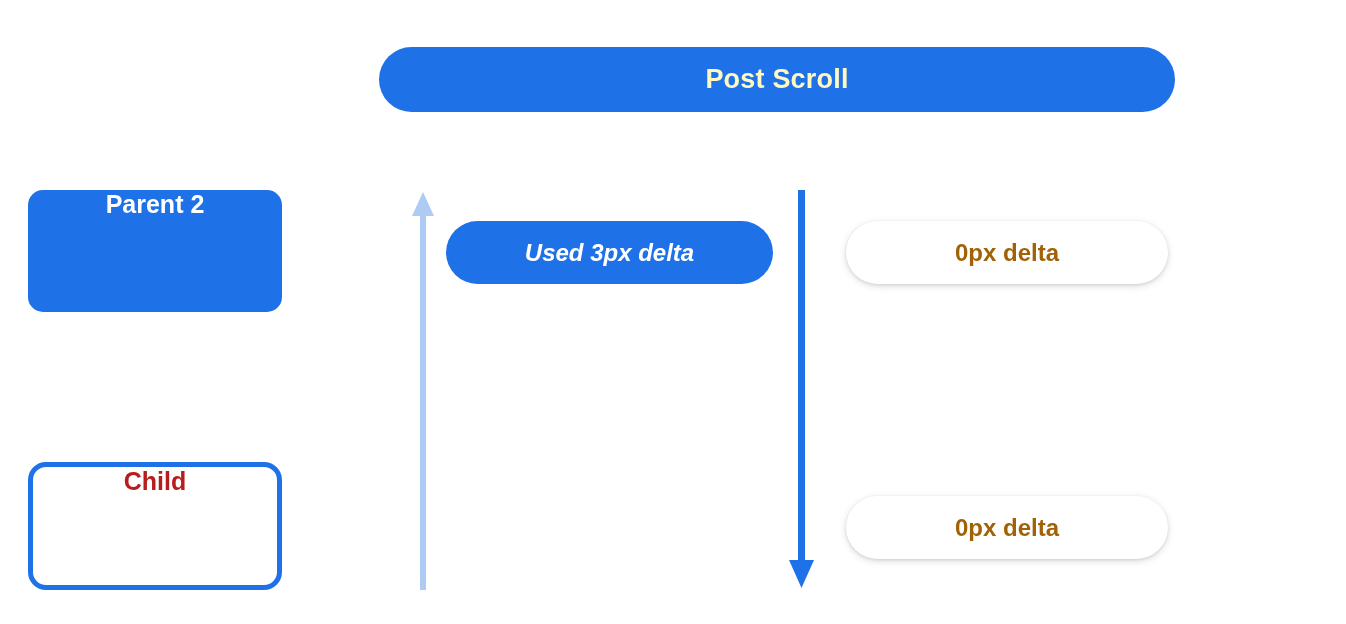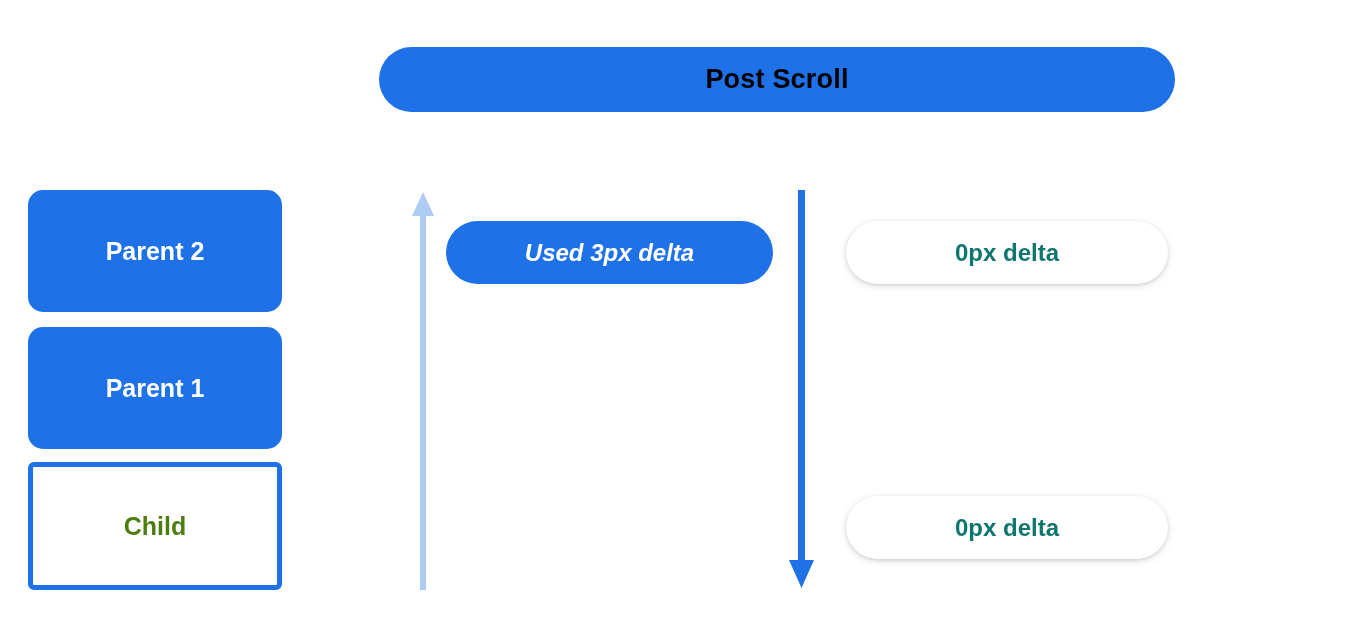--- a/index.html
+++ b/index.html
@@ -23,49 +23,48 @@
     position: absolute;
     left: 379px;
     top: 47px;
     width: 796px;
     height: 65px;
     background: #1f71e8;
     border-radius: 33px;
     display: flex;
     align-items: center;
     justify-content: center;
-    color: #000000;
+    color: #fef9c3;
     font-size: 27px;
     font-weight: bold;
     letter-spacing: 0.2px;
   }
 
   
   .stack-box {
     position: absolute;
     left: 28px;
     width: 254px;
     height: 122px;
     border-radius: 15px;
     display: flex;
-    align-items: center;
     justify-content: center;
     font-size: 25px;
     font-weight: bold;
     box-sizing: border-box;
   }
   .stack-box.filled {
     background: #1f71e8;
     color: #ffffff;
   }
   .stack-box.outlined {
     background: #ffffff;
-    color: #4d7c0f;
+    color: #b91c1c;
     border: 5px solid #1f71e8;
-    border-radius: 6px;
+    border-radius: 18px;
   }
   .box-parent2 { top: 190px; }
   .box-parent1 { top: 327px; }
   .box-child   { top: 462px; height: 128px; }
 
   
   .arrow {
     position: absolute;
     top: 190px;
     height: 400px;
@@ -102,42 +101,39 @@
   .right-pill {
     position: absolute;
     left: 846px;
     width: 322px;
     height: 63px;
     background: #ffffff;
     border-radius: 32px;
     display: flex;
     align-items: center;
     justify-content: center;
-    color: #0f766e;
+    color: #a16207;
     font-size: 24px;
     font-weight: bold;
     box-shadow: 0 2px 7px rgba(60,64,67,0.18), 0 1px 3px rgba(60,64,67,0.12);
   }
   .right-pill-1 { top: 221px; }
   .right-pill-2 { top: 496px; }
 </style>
 </head>
 <body>
 
 <div id="canvas">
 
   <div class="header-pill">Post Scroll</div>
 
   <div class="stack-box filled box-parent2">
     <span>Parent 2</span>
   </div>
 
-  <div class="stack-box filled box-parent1">
-    <span>Parent 1</span>
-  </div>
 
   <div class="stack-box outlined box-child">
     <span>Child</span>
   </div>
 
   <svg class="arrow arrow-up-light" viewBox="0 0 40 400" preserveAspectRatio="none">
     <rect x="17" y="18" width="6" height="382" fill="#aecbf4"></rect>
     <polygon points="20,2 31,26 9,26" fill="#aecbf4"></polygon>
   </svg>
 

